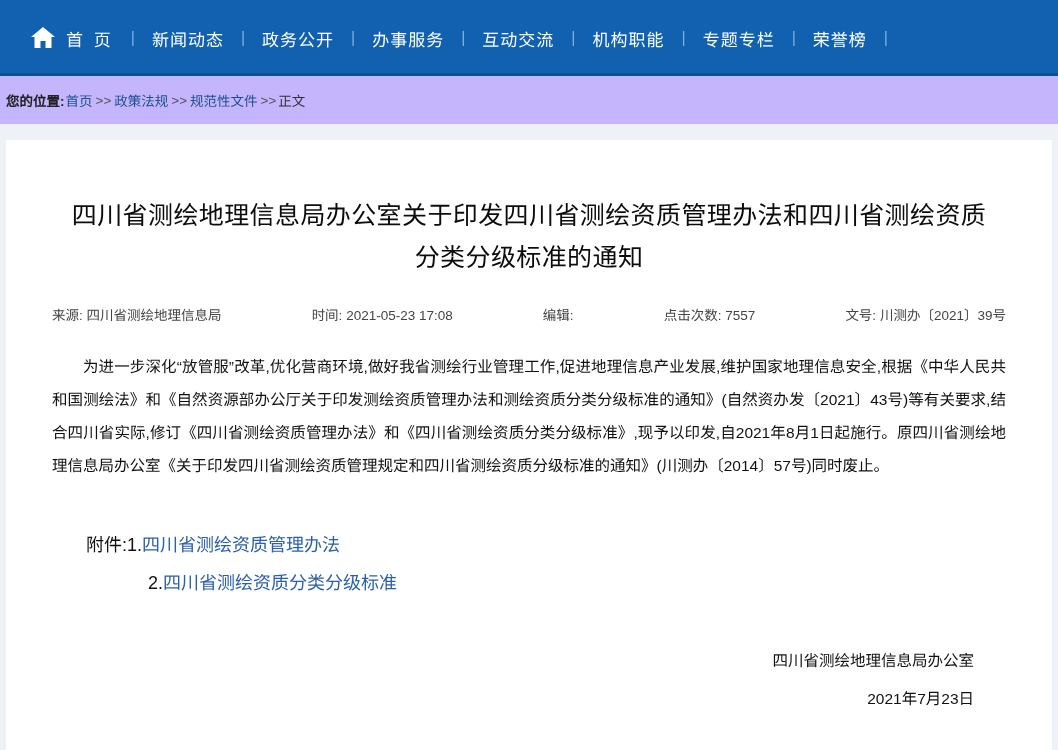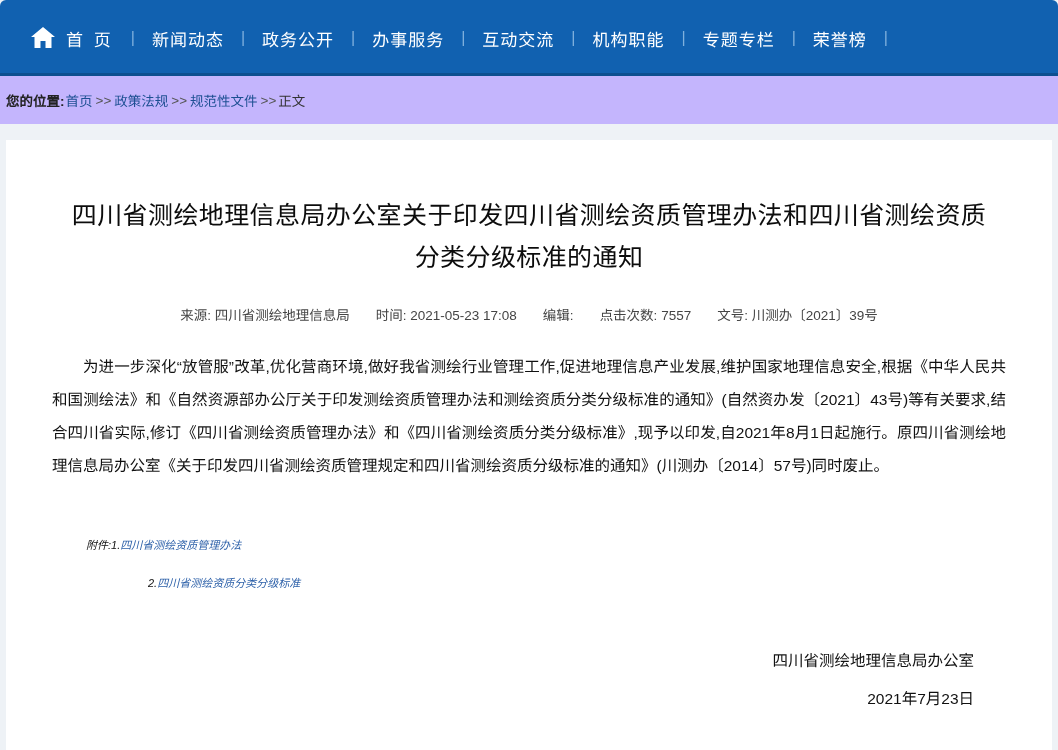--- a/index.html
+++ b/index.html
@@ -7,21 +7,20 @@
     padding: 0;
     background: #eef2f6;
     font-family: "Liberation Sans", "DejaVu Sans", sans-serif;
   }
   .page {
     width: 1058px;
     height: 750px;
     position: relative;
     overflow: hidden;
     background: #eef2f6;
-    border-radius: 6px;
   }
 
   
   .navbar {
     height: 76px;
     background: #1161b0;
     display: flex;
     align-items: center;
     padding-left: 30px;
     box-sizing: border-box;
@@ -101,21 +100,21 @@
     text-align: center;
     font-size: 25px;
     font-weight: normal;
     color: #0c0c0c;
     line-height: 42px;
     letter-spacing: 0.4px;
   }
   .meta {
     margin-top: 26px;
     display: flex;
-    justify-content: center;
+    justify-content: space-between;
     align-items: center;
     gap: 26px;
     font-size: 13.5px;
     color: #444;
     padding-bottom: 10px;
   }
   .meta span { white-space: nowrap; }
 
   .body-text {
     margin-top: 14px;
@@ -123,24 +122,23 @@
     color: #111;
     line-height: 33px;
     text-align: justify;
   }
   .p-indent0 { text-indent: 0; }
   .p-indent2 { text-indent: 2em; }
 
   .attachments {
     margin-top: 44px;
     padding-left: 34px;
-    font-size: 11px;
+    font-size: 18px;
     line-height: 38px;
     color: #111;
-    font-style: italic;
   }
   .att-row { display: block; }
   .att-link {
     color: #2b5fa8;
     text-decoration: none;
     cursor: pointer;
   }
   .att-second { padding-left: 62px; }
 
   .signature {

